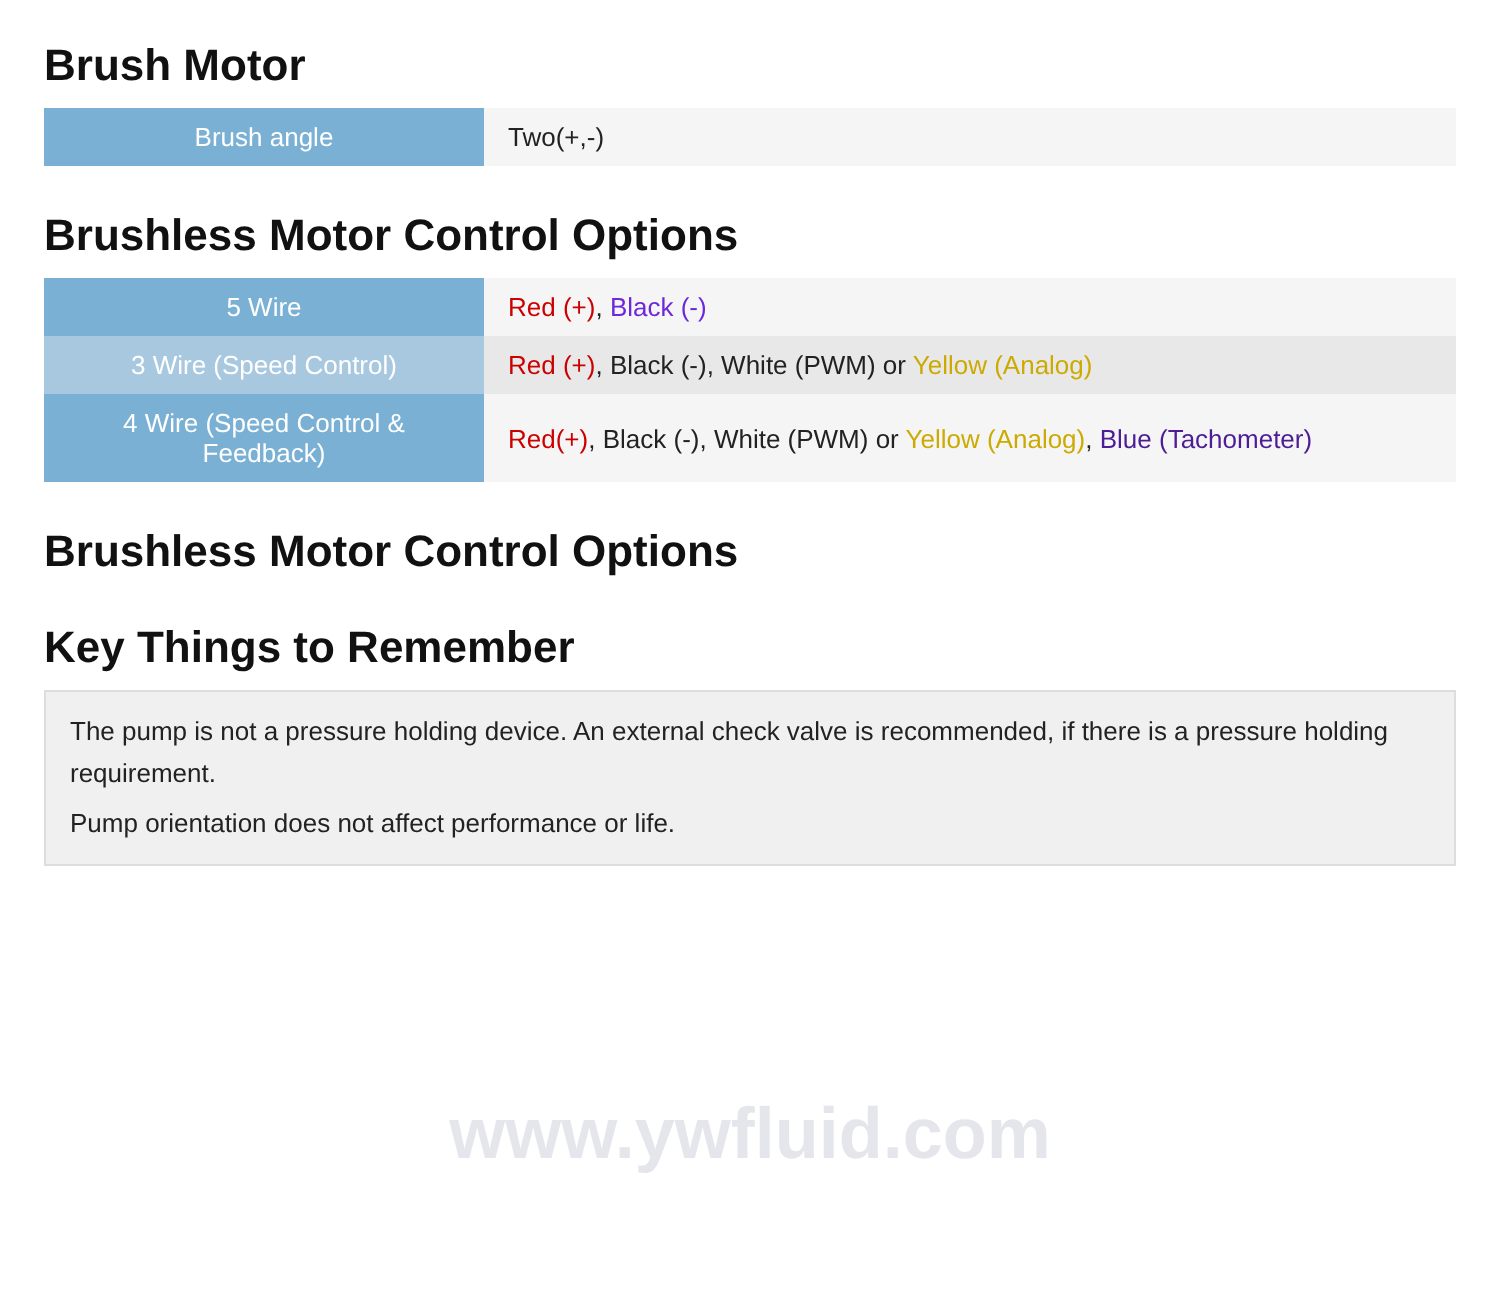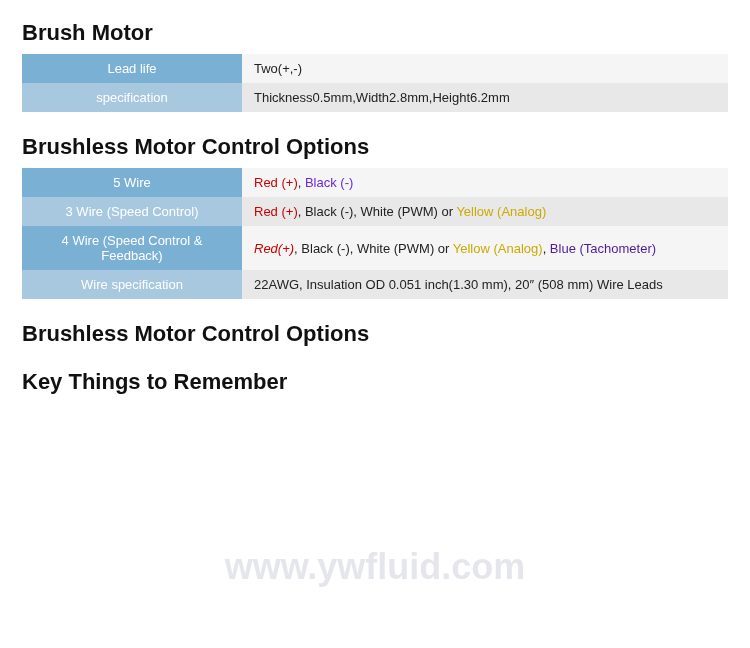--- a/index.html
+++ b/index.html
@@ -90,26 +90,22 @@
     }
   </style>
 </head>
 <body>
 
 <div class="section">
   <div class="section-title">Brush Motor</div>
   <table class="spec-table">
     <tbody>
       <tr>
-        <td class="label-cell">Lead life</td>
+        <td class="label-cell">Brush angle</td>
         <td class="value-cell">Two(+,-)</td>
-      </tr>
-      <tr>
-        <td class="label-cell">specification</td>
-        <td class="value-cell">Thickness0.5mm,Width2.8mm,Height6.2mm</td>
       </tr>
     </tbody>
   </table>
 </div>
 
 <div class="section">
   <div class="section-title">Brushless Motor Control Options</div>
   <table class="spec-table">
     <tbody>
       <tr>
@@ -120,34 +116,32 @@
       </tr>
       <tr>
         <td class="label-cell">3 Wire (Speed Control)</td>
         <td class="value-cell">
           <span style="color:#cc0000;">Red (+)</span>, Black (-), White (PWM) or <span style="color:#ccaa00;">Yellow (Analog)</span>
         </td>
       </tr>
       <tr>
         <td class="label-cell">4 Wire (Speed Control &amp; Feedback)</td>
         <td class="value-cell">
-          <span style="color:#cc0000;font-style:italic;">Red(+)</span>, Black (-), White (PWM) or <span style="color:#ccaa00;">Yellow (Analog)</span>, <span style="color:#4c1d95;">Blue (Tachometer)</span>
-        </td>
-      </tr>
-      <tr>
-        <td class="label-cell wire-spec-label">Wire specification</td>
-        <td class="value-cell">
-          22AWG, Insulation OD 0.051 inch(1.30 mm), 20″ (508 mm) Wire Leads
+          <span style="color:#cc0000;">Red(+)</span>, Black (-), White (PWM) or <span style="color:#ccaa00;">Yellow (Analog)</span>, <span style="color:#4c1d95;">Blue (Tachometer)</span>
         </td>
       </tr>
     </tbody>
   </table>
 </div>
 
 <div class="section">
   <div class="section-title">Brushless Motor Control Options</div>
 </div>
 
 <div class="section">
   <div class="section-title">Key Things to Remember</div>
+  <div class="text-box">
+    <p>The pump is not a pressure holding device. An external check valve is recommended, if there is a pressure holding requirement.</p>
+    <p style="margin-top:4px;">Pump orientation does not affect performance or life.</p>
+  </div>
 </div>
 
 <div class="watermark">www.ywfluid.com</div>
 
 </body></html>

